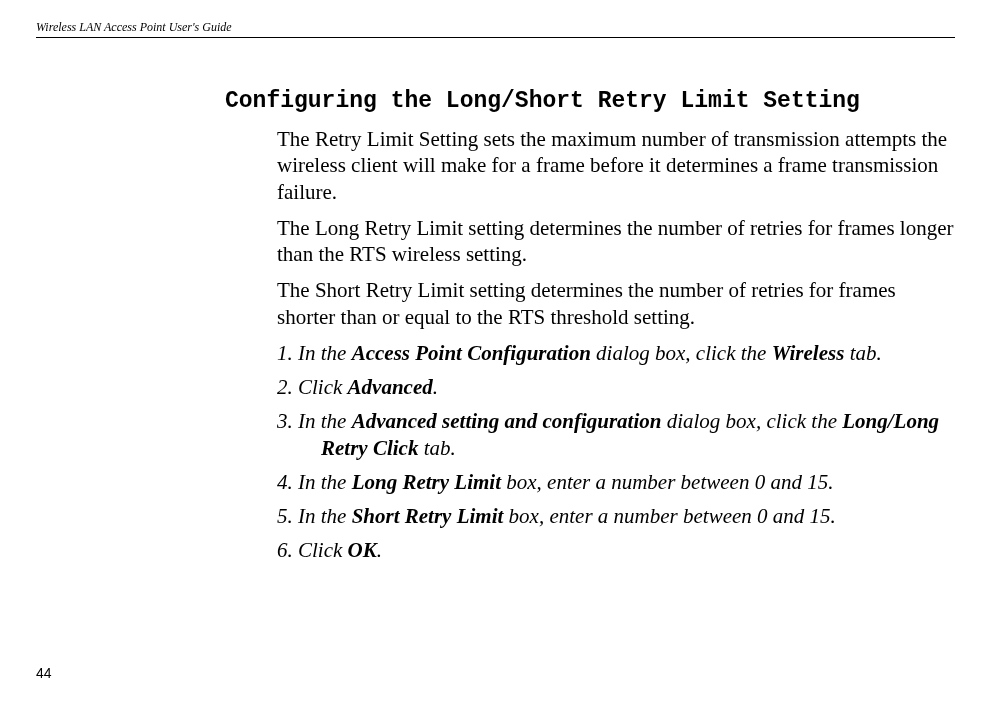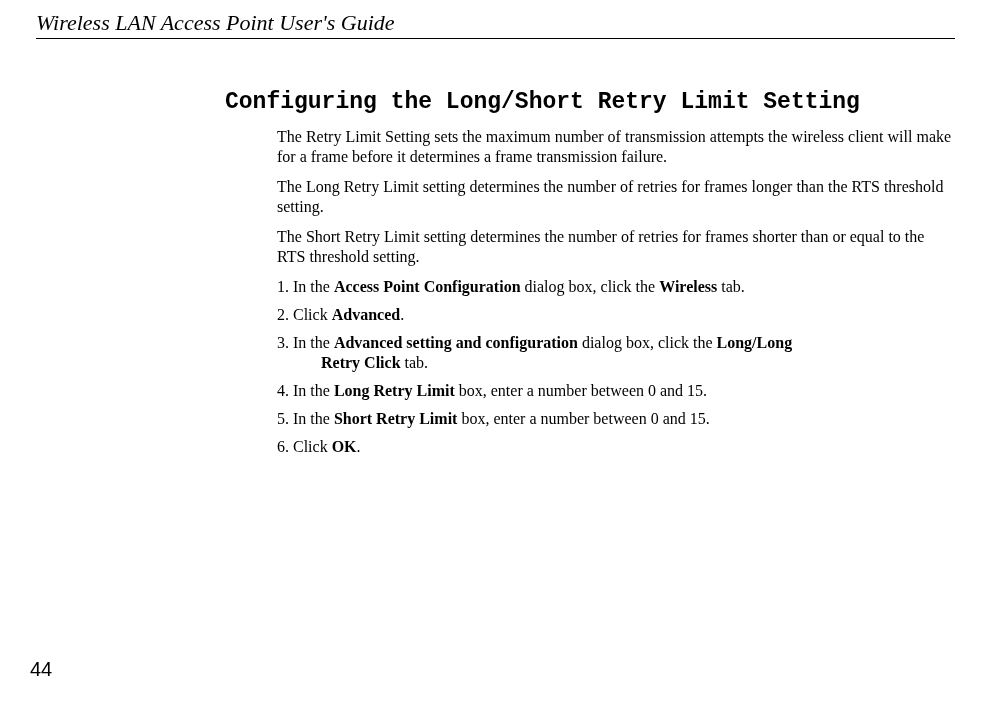--- a/index.html
+++ b/index.html
@@ -7,47 +7,48 @@
       padding: 0;
       font-family: 'Times New Roman', Times, serif;
       width: 991px;
       height: 701px;
       background: white;
       position: relative;
       color: black;
     }
     .header-title {
       font-style: italic;
-      font-size: 22px;
-      padding: 10px 0 2px 36px;
+      font-size: 12px;
+      padding: 20px 0 2px 36px;
     }
     .header-line {
       border-top: 1.5px solid black;
       margin: 0 36px 0 36px;
     }
     .section-title {
       font-weight: bold;
       font-size: 23px;
       margin: 50px 0 12px 225px;
       font-family: Liberation Mono, monospace;
     }
     .body-text {
       margin-left: 277px;
       margin-right: 36px;
-      font-size: 16px;
+      font-size: 21px;
       line-height: 1.25;
     }
     .body-text p {
       margin: 0 0 10px 0;
     }
     .body-text ol {
       margin: 0;
       padding-left: 0;
       list-style: none;
       counter-reset: item;
+      font-style: italic;
     }
     .body-text ol li {
       counter-increment: item;
       margin-bottom: 8px;
       padding-left: 22px;
       text-indent: -22px;
     }
     .body-text ol li::before {
       content: counter(item) ". ";
     }
@@ -55,36 +56,36 @@
       display: block;
       padding-left: 22px;
       text-indent: 0;
     }
     .bold {
       font-weight: bold;
     }
     .page-number {
       position: absolute;
       bottom: 20px;
-      left: 30px;
-      font-size: 20px;
+      left: 36px;
+      font-size: 14px;
       font-family: Arial, Helvetica, sans-serif;
     }
   </style>
 </head>
 <body>
 
 <div class="header-title">Wireless LAN Access Point User's Guide</div>
 <div class="header-line"></div>
 
 <div class="section-title">Configuring the Long/Short Retry Limit Setting</div>
 
 <div class="body-text">
   <p>The Retry Limit Setting sets the maximum number of transmission attempts the wireless client will make for a frame before it determines a frame transmission failure.</p>
-  <p>The Long Retry Limit setting determines the number of retries for frames longer than the RTS threshold setting.</p>
+  <p>The Long Retry Limit setting determines the number of retries for frames longer than the RTS wireless setting.</p>
   <p>The Short Retry Limit setting determines the number of retries for frames shorter than or equal to the RTS threshold setting.</p>
 
   <ol>
     <li><span>In the </span><span class="bold">Access Point Configuration</span><span> dialog box, click the </span><span class="bold">Wireless</span><span> tab.</span></li>
 
     <li><span>Click </span><span class="bold">Advanced</span><span>.</span></li>
 
     <li><span>In the </span><span class="bold">Advanced setting and configuration</span><span> dialog box, click the </span><span class="bold">Long/Long</span><span class="sub"><span class="bold">Retry Click</span><span> tab.</span></span></li>
 
     <li><span>In the </span><span class="bold">Long Retry Limit</span><span> box, enter a number between 0 and 15.</span></li>

